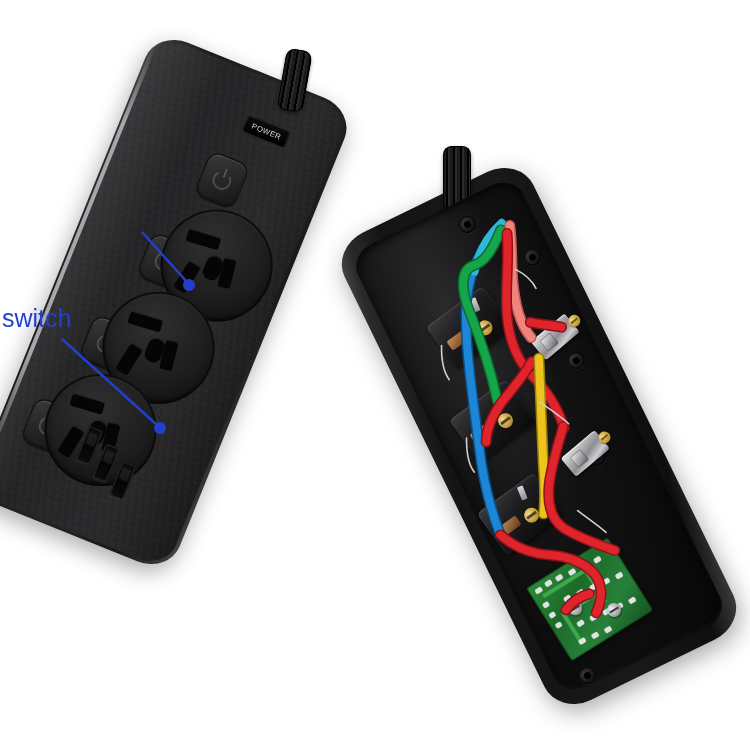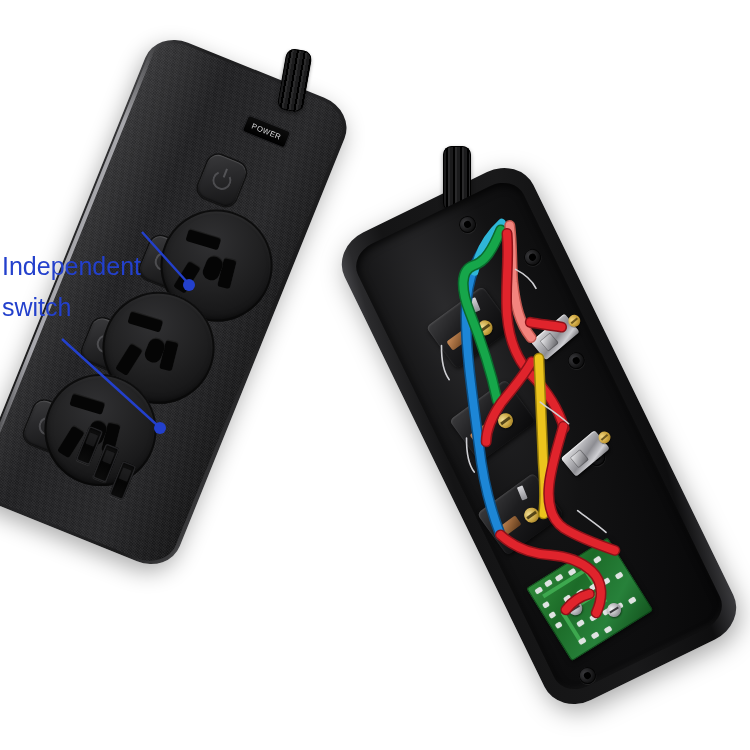--- a/index.html
+++ b/index.html
@@ -22,21 +22,21 @@
     position: absolute;
     color: #2340cc;
     font-size: 25px;
     font-family: "Liberation Sans", sans-serif;
     white-space: nowrap;
     letter-spacing: 0px;
     line-height: 1.05;
   }
   #anno-abs  { left: 88px;  top: 201px; }
   #anno-ind  { left: 2px;   top: 253px; }
-  #anno-sw   { left: 2px;   top: 294px; text-align: right; }
+  #anno-sw   { left: 2px;   top: 305px; text-align: right; }
 
   .anno-svg { position: absolute; left: 0; top: 0; width: 750px; height: 750px; pointer-events: none; }
 
   
   #unit-closed {
     position: absolute;
     left: 55px;
     top: 52px;
     width: 215px;
     height: 500px;
@@ -481,16 +481,15 @@
 
   <svg class="anno-svg">
 
     <line x1="142" y1="232" x2="187" y2="282" stroke="#2340cc" stroke-width="2.4"></line>
     <circle cx="189" cy="285" r="6" fill="#2340cc"></circle>
 
     <line x1="62" y1="339" x2="157" y2="425" stroke="#2340cc" stroke-width="2.4"></line>
     <circle cx="160" cy="428" r="6" fill="#2340cc"></circle>
   </svg>
 
-  <div class="anno" id="anno-ind">Independent</div>
   <div class="anno" id="anno-sw">switch</div>
 
 </div>
 
 </body></html>

